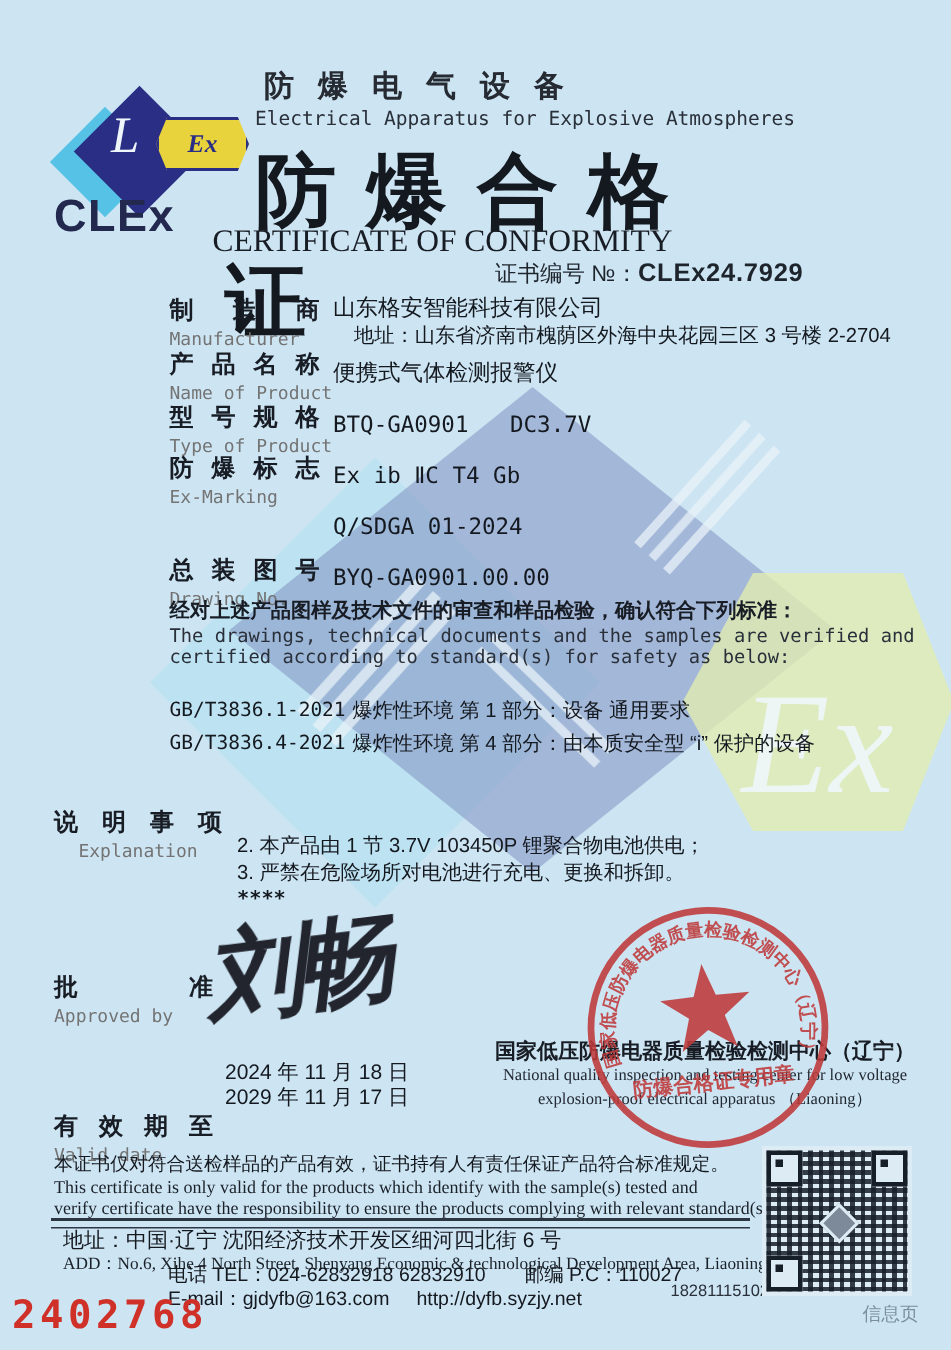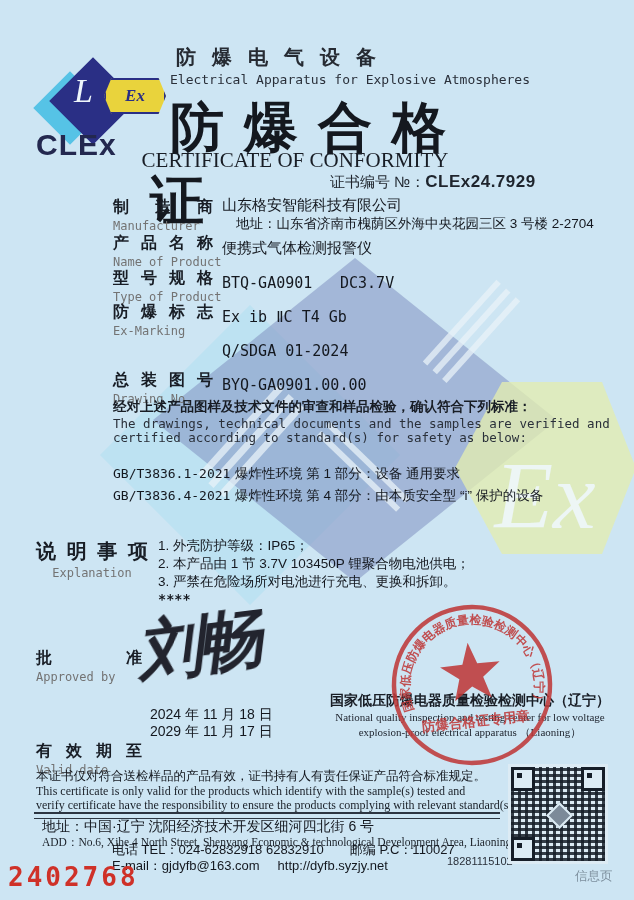--- a/index.html
+++ b/index.html
@@ -166,24 +166,23 @@
   <div class="abs stmt-cn">经对上述产品图样及技术文件的审查和样品检验，确认符合下列标准：</div>
   <div class="abs stmt-en" style="top:416px">The drawings, technical documents and the samples are verified and</div>
   <div class="abs stmt-en" style="top:430px">certified according to standard(s) for safety as below:</div>
 
   <div class="abs std-code" style="top:466px">GB/T3836.1-2021</div>
   <div class="abs std-desc" style="top:465px">爆炸性环境 第 1 部分：设备 通用要求</div>
   <div class="abs std-code" style="top:488px">GB/T3836.4-2021</div>
   <div class="abs std-desc" style="top:487px">爆炸性环境 第 4 部分：由本质安全型 “i” 保护的设备</div>
 
   <div class="abs ex-lbl">
-    <span class="lbl-cn" style="font-size:20px">说明事项</span>
+    <span class="lbl-cn" style="font-size:16px">说明事项</span>
     <span class="lbl-en">Explanation</span>
   </div>
-  <div class="abs ex-item" style="top:537px">1. 外壳防护等级：IP65；</div>
   <div class="abs ex-item" style="top:555px">2. 本产品由 1 节 3.7V 103450P 锂聚合物电池供电；</div>
   <div class="abs ex-item" style="top:573px">3. 严禁在危险场所对电池进行充电、更换和拆卸。</div>
   <div class="abs ex-item val-mono" style="top:591px;font-weight:bold">****</div>
 
   <div class="abs ap-lbl">
     <span class="lbl-cn">批准</span>
     <span class="lbl-en">Approved by</span>
   </div>
   <div class="abs signature">刘畅</div>
 

